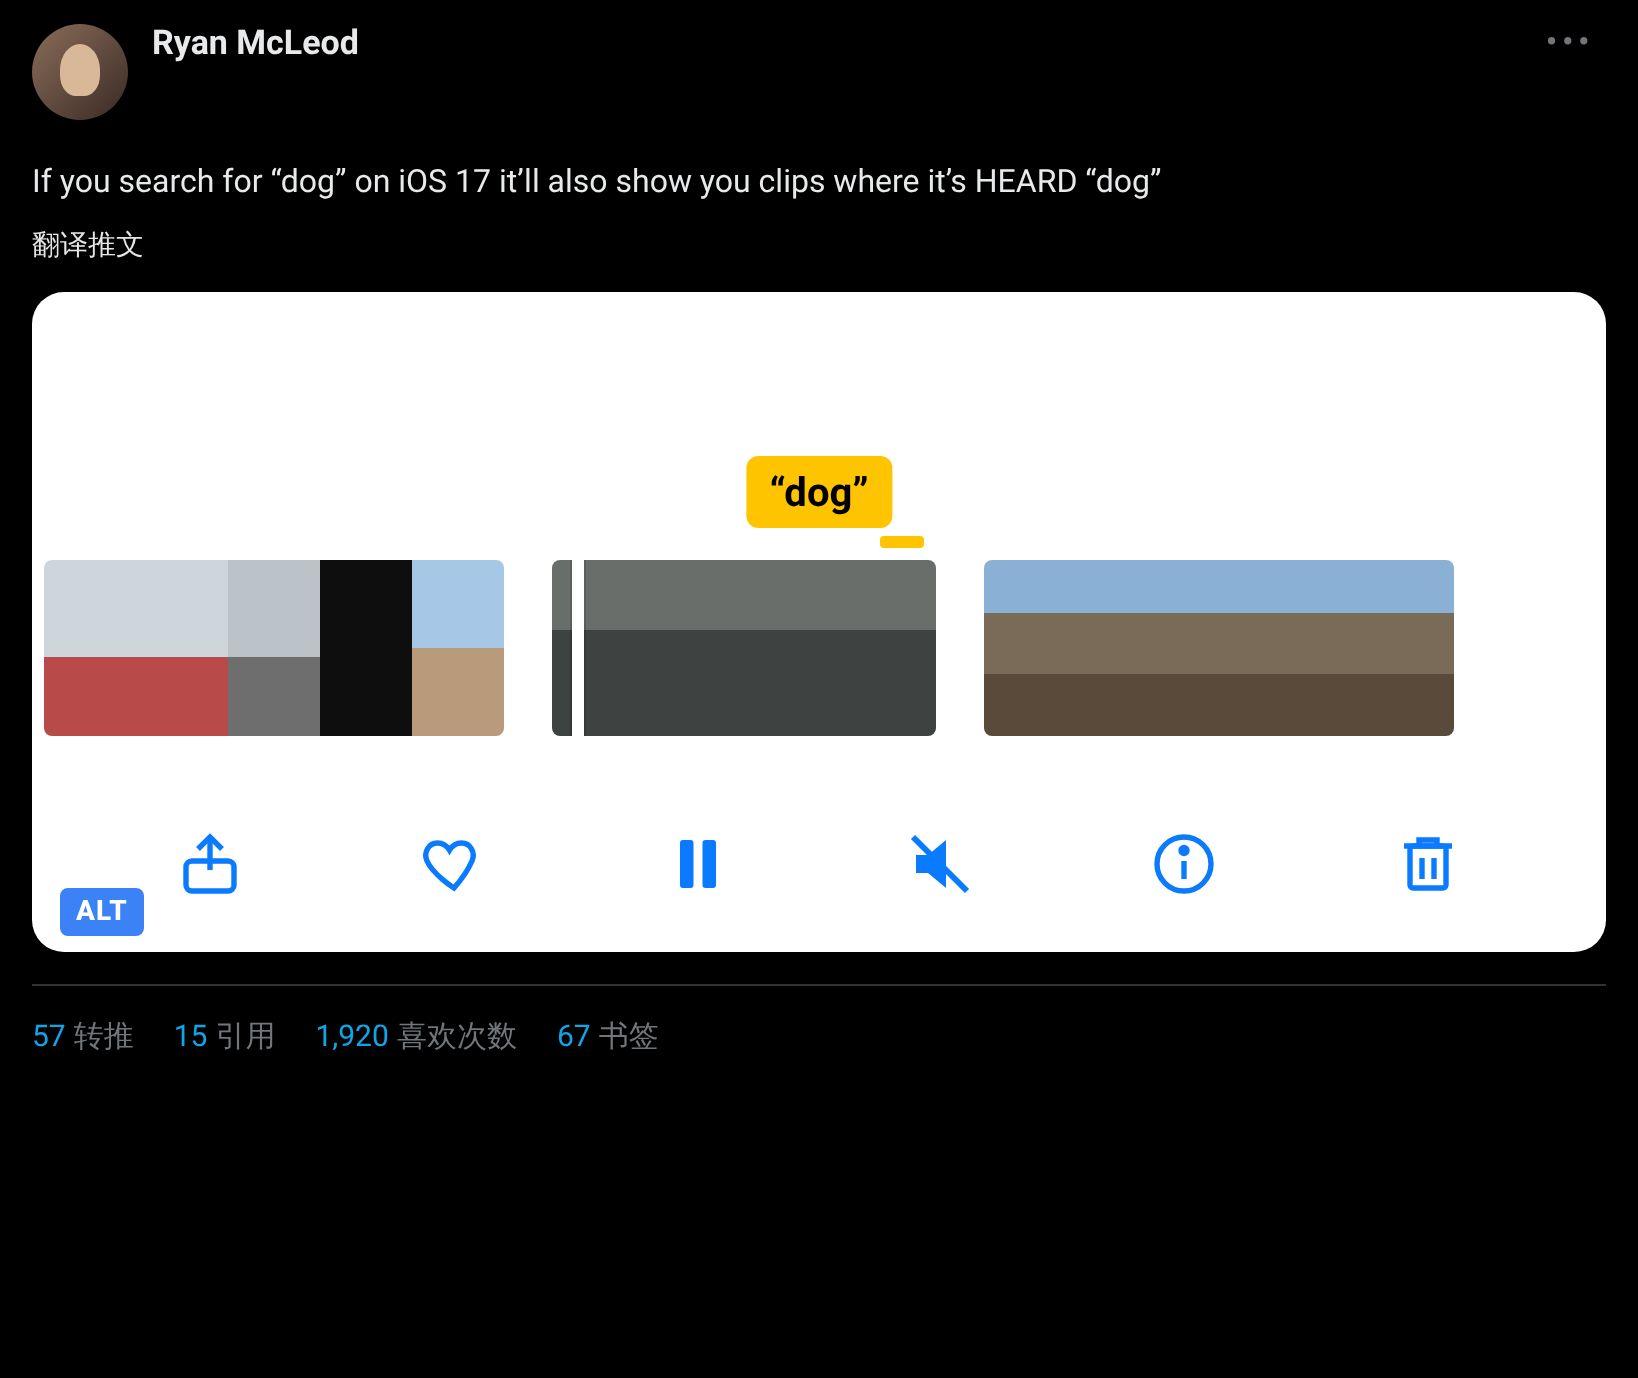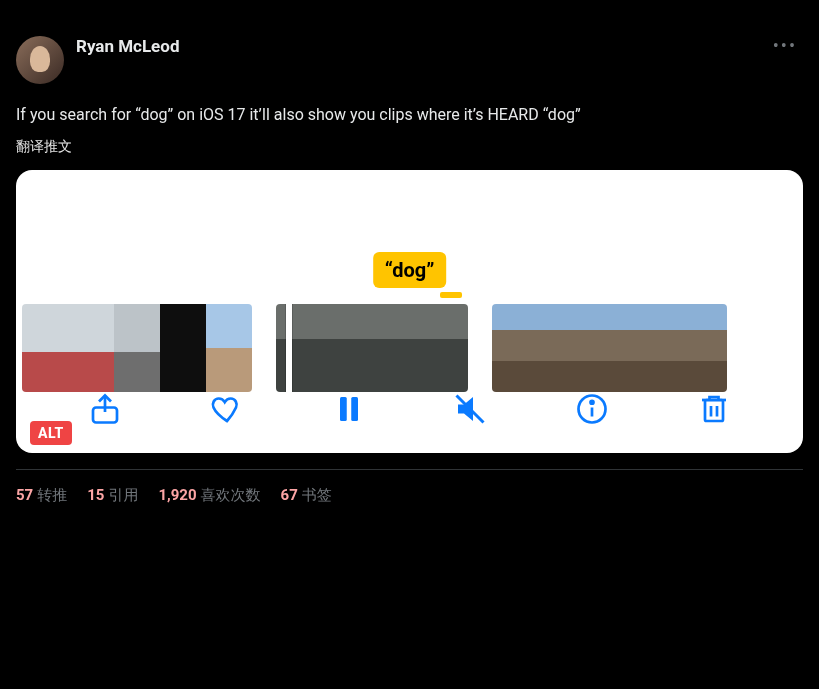--- a/index.html
+++ b/index.html
@@ -10,21 +10,20 @@
     width: 819px;
     height: 689px;
     overflow: hidden;
   }
   .tweet {
     padding: 12px 16px 0 16px;
   }
   .header {
     display: flex;
     align-items: flex-start;
-    margin-top: 24px;
   }
   .avatar {
     width: 48px;
     height: 48px;
     border-radius: 50%;
     background: linear-gradient(135deg, #8a6d5a 0%, #3a2a24 100%);
     flex-shrink: 0;
     position: relative;
     overflow: hidden;
   }
@@ -71,21 +70,21 @@
     margin-top: 8px;
     color: #e5e5e5;
     font-size: 14px;
   }
   .media {
     margin-top: 14px;
     border-radius: 16px;
     background: #fff;
     overflow: hidden;
     position: relative;
-    height: 283px;
+    height: 330px;
   }
   .label-pill {
     position: absolute;
     left: 50%;
     top: 82px;
     transform: translateX(-50%);
     background: #ffc400;
     color: #000;
     font-weight: 700;
     font-size: 20px;
@@ -157,21 +156,21 @@
     display: flex;
     align-items: center;
     justify-content: center;
     color: #0a7aff;
   }
   .tool svg { width: 36px; height: 36px; }
   .alt-badge {
     position: absolute;
     left: 14px;
     bottom: 8px;
-    background: #ef4444;
+    background: #3b82f6;
     color: #fff;
     font-weight: 800;
     font-size: 14px;
     padding: 4px 8px;
     border-radius: 4px;
     letter-spacing: 0.5px;
   }
   .meta {
     margin-top: 18px;
     color: #71767b;
@@ -183,21 +182,21 @@
     background: #2f3336;
     margin-top: 16px;
   }
   .stats {
     display: flex;
     gap: 20px;
     padding-top: 16px;
     color: #71767b;
     font-size: 15px;
   }
-  .stats .num { color: #fca5a5; font-weight: 700; margin-right: 4px; }
+  .stats .num { color: #0ea5e9; font-weight: 400; margin-right: 4px; }
 </style>
 </head>
 <body>
 
 <div class="tweet">
   <div class="header">
     <div class="avatar"></div>
     <div class="names">
       <span class="display-name">Ryan McLeod</span>
     </div>

